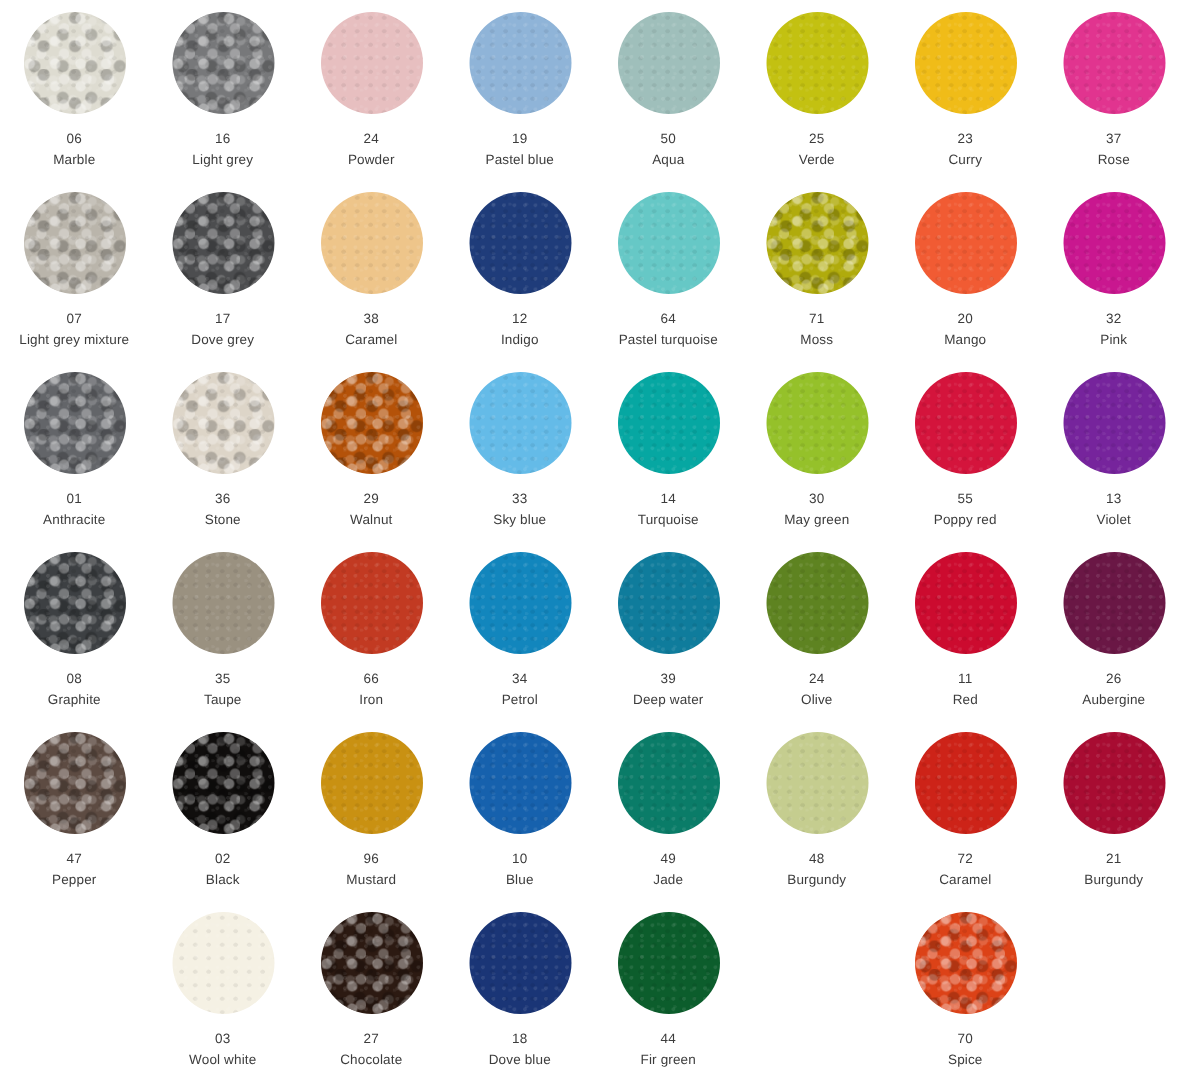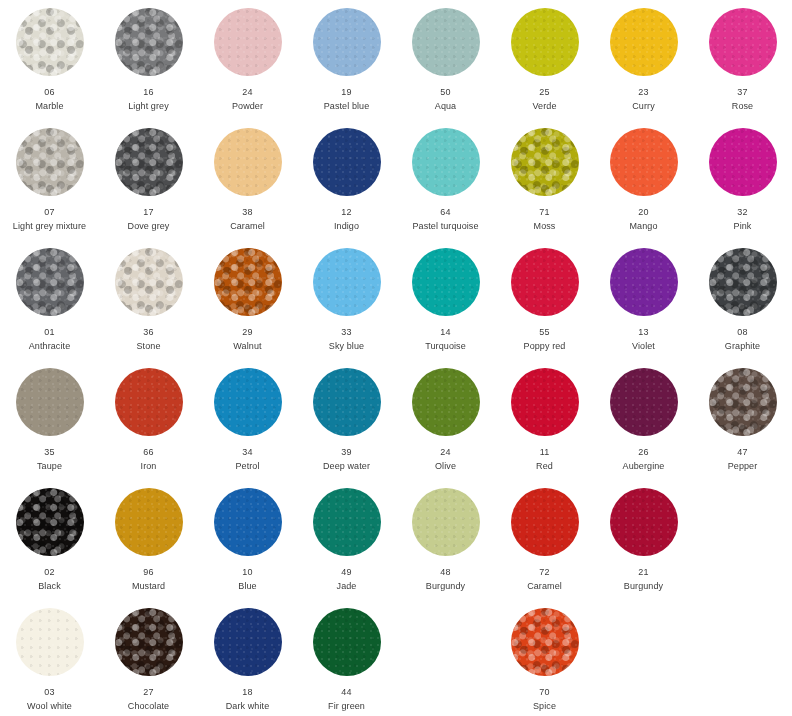--- a/index.html
+++ b/index.html
@@ -191,20 +191,25 @@
       <div class="swatch-disc" style="background-color: rgb(100, 187, 232);"></div>
       <div class="swatch-code">33</div>
       <div class="swatch-name">Sky blue</div>
     </div>
     <div class="swatch-cell">
       <div class="swatch-disc" style="background-color: rgb(6, 167, 162);"></div>
       <div class="swatch-code">14</div>
       <div class="swatch-name">Turquoise</div>
     </div>
     <div class="swatch-cell">
+      <div class="swatch-disc" style="background-color: rgb(149, 193, 42);"></div>
+      <div class="swatch-code">30</div>
+      <div class="swatch-name">May green</div>
+    </div>
+    <div class="swatch-cell">
       <div class="swatch-disc" style="background-color: rgb(212, 20, 60);"></div>
       <div class="swatch-code">55</div>
       <div class="swatch-name">Poppy red</div>
     </div>
     <div class="swatch-cell">
       <div class="swatch-disc" style="background-color: rgb(118, 36, 156);"></div>
       <div class="swatch-code">13</div>
       <div class="swatch-name">Violet</div>
     </div>
     <div class="swatch-cell">
@@ -298,21 +303,21 @@
       <div class="swatch-name">Wool white</div>
     </div>
     <div class="swatch-cell">
       <div class="swatch-disc textured" style="background-color: rgb(44, 26, 18);"></div>
       <div class="swatch-code">27</div>
       <div class="swatch-name">Chocolate</div>
     </div>
     <div class="swatch-cell">
       <div class="swatch-disc" style="background-color: rgb(26, 53, 118);"></div>
       <div class="swatch-code">18</div>
-      <div class="swatch-name">Dark white</div>
+      <div class="swatch-name">Dove blue</div>
     </div>
     <div class="swatch-cell">
       <div class="swatch-disc" style="background-color: rgb(12, 93, 44);"></div>
       <div class="swatch-code">44</div>
       <div class="swatch-name">Fir green</div>
     </div>
     <div class="swatch-cell empty">
       <div class="swatch-disc"></div>
       <div class="swatch-code"></div>
       <div class="swatch-name"></div>

